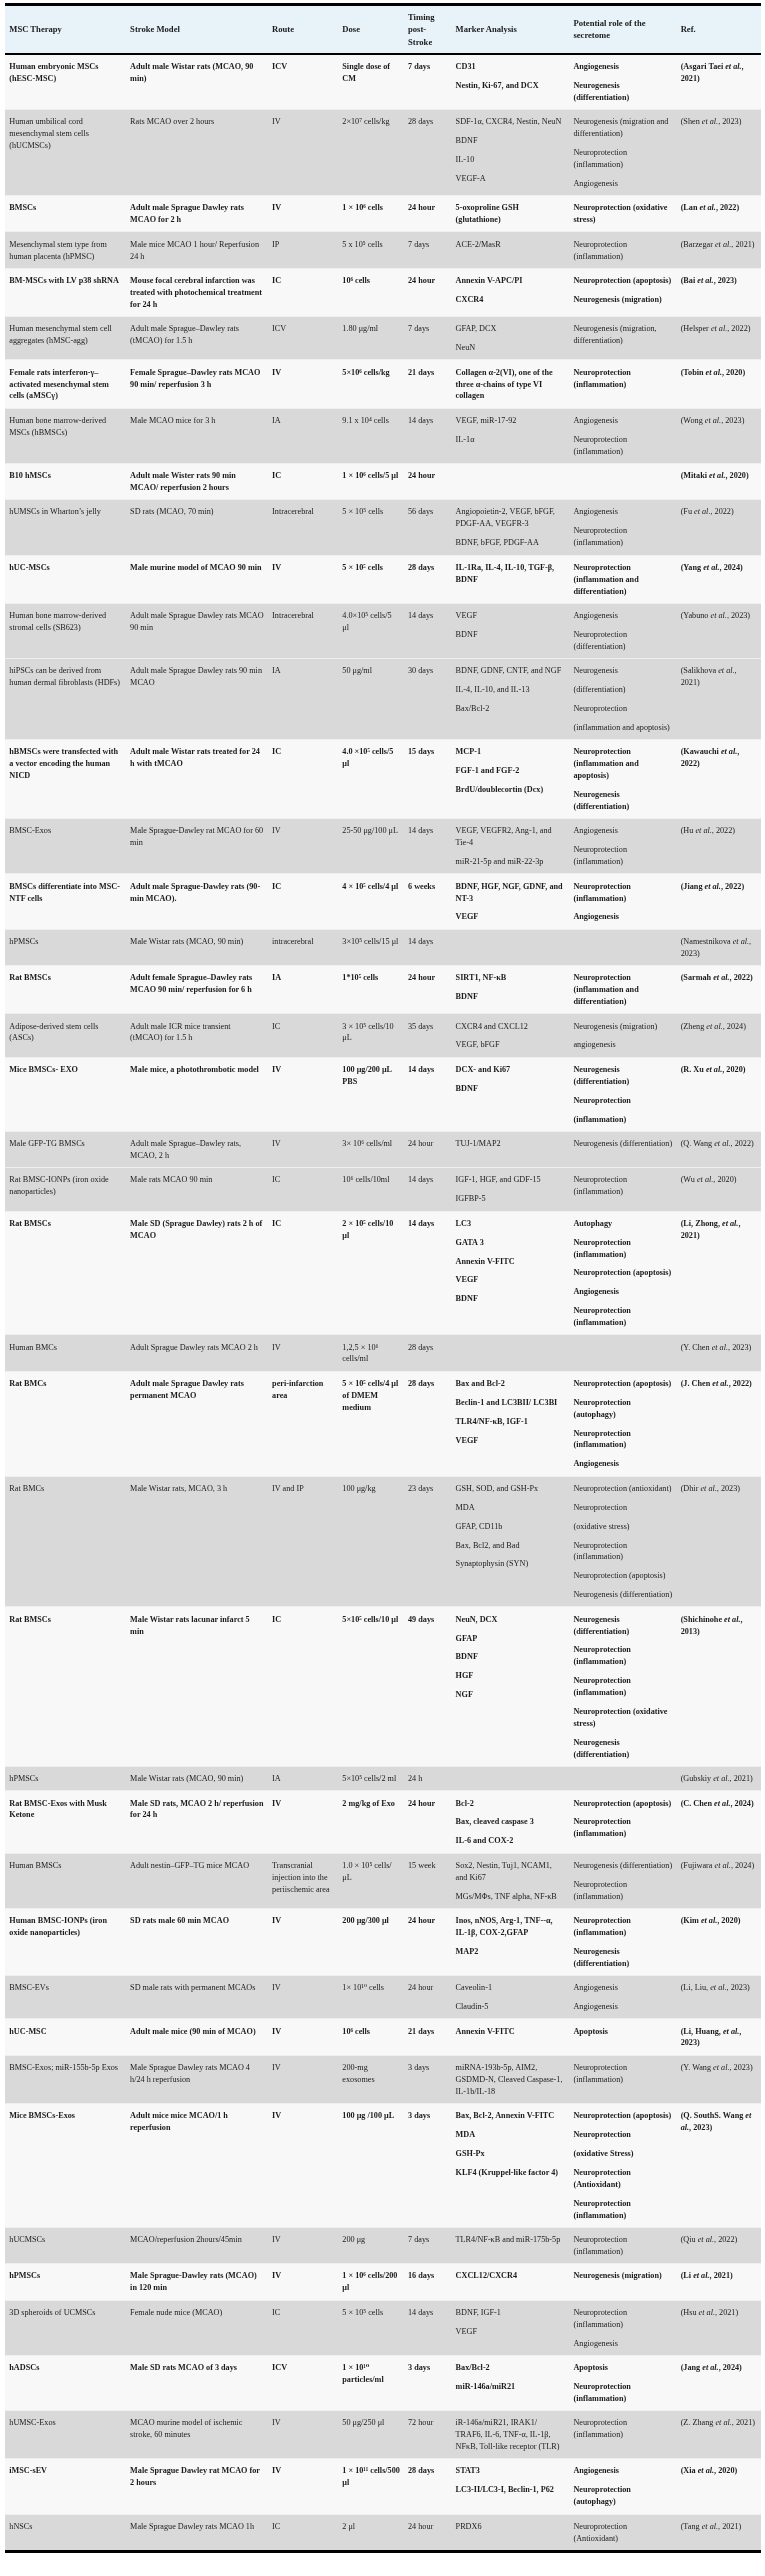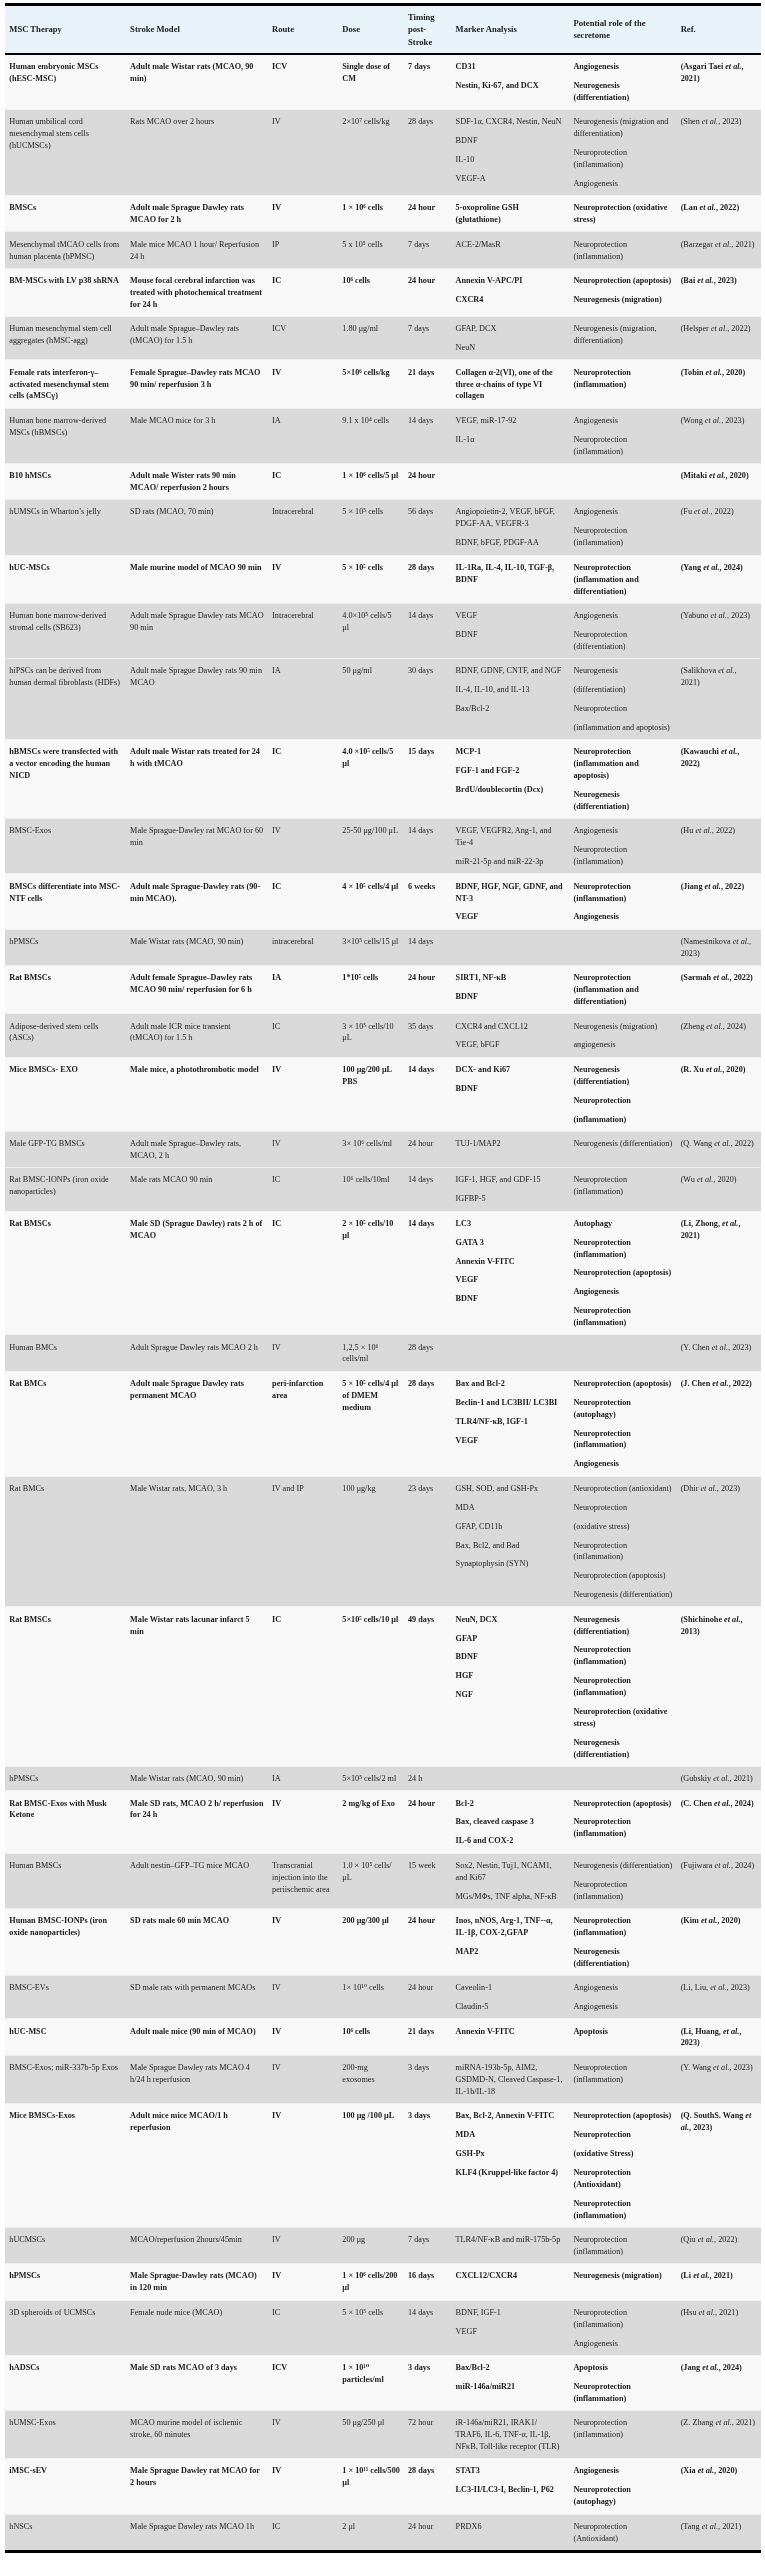--- a/index.html
+++ b/index.html
@@ -152,21 +152,21 @@
           </td>
           <td>
             <p>Neuroprotection (oxidative stress)</p>
           </td>
           <td>
             <p>(Lan <i>et al.</i>, 2022)</p>
           </td>
         </tr>
         <tr class="dark">
           <td>
-            <p>Mesenchymal tMCAO cells from human placenta (hPMSC)</p>
+            <p>Mesenchymal stem type from human placenta (hPMSC)</p>
           </td>
           <td>
             <p>Male mice MCAO 1 hour/ Reperfusion 24 h</p>
           </td>
           <td>
             <p>IP</p>
           </td>
           <td>
             <p>5 x 10⁵ cells</p>
           </td>
@@ -984,21 +984,21 @@
           </td>
           <td>
             <p>Apoptosis</p>
           </td>
           <td>
             <p>(Li, Huang, <i>et al.</i>, 2023)</p>
           </td>
         </tr>
         <tr class="dark">
           <td>
-            <p>BMSC-Exos; miR-337b-5p Exos</p>
+            <p>BMSC-Exos; miR-155b-5p Exos</p>
           </td>
           <td>
             <p>Male Sprague Dawley rats MCAO 4 h/24 h reperfusion</p>
           </td>
           <td>
             <p>IV</p>
           </td>
           <td>
             <p>200-mg exosomes</p>
           </td>

